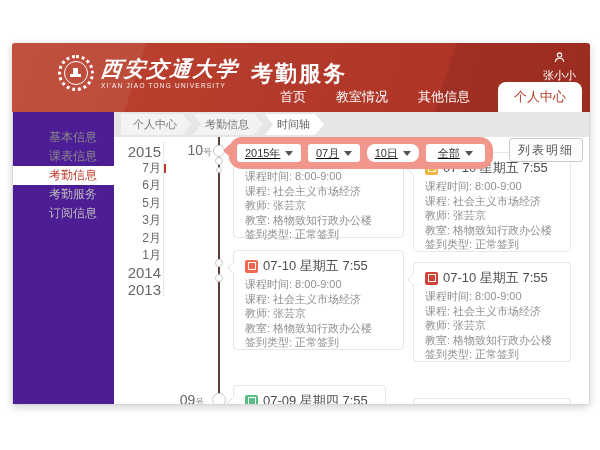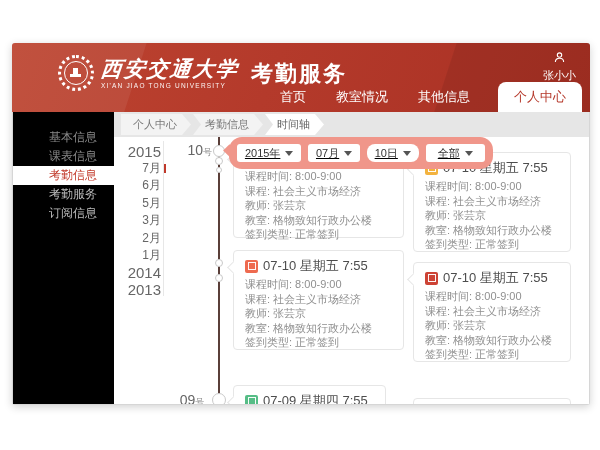--- a/index.html
+++ b/index.html
@@ -44,21 +44,21 @@
     padding:0 16px;border-radius:8px 8px 0 0;cursor:pointer;}
   
   .crumbbar{position:absolute;left:101px;top:69px;right:0;height:25px;background:#e6e6e6;
     display:flex;align-items:center;padding-left:7px;box-sizing:border-box;}
   .crumb{height:21px;line-height:21px;font-size:11px;color:#777;background:#f3f3f3;
     padding:0 14px 0 12px;margin-right:2px;
     clip-path:polygon(0 0,calc(100% - 9px) 0,100% 50%,calc(100% - 9px) 100%,0 100%,8px 50%);}
   .crumb.first{clip-path:polygon(0 0,calc(100% - 9px) 0,100% 50%,calc(100% - 9px) 100%,0 100%);}
   .crumb.active{background:#fff;color:#666;}
   
-  .sidebar{position:absolute;left:0;top:69px;width:101px;bottom:0;background:#000000;}
+  .sidebar{position:absolute;left:0;top:69px;width:101px;bottom:0;background:#4c1d95;}
   .side-item{height:19px;line-height:19px;font-size:12px;padding-left:36px;cursor:pointer;}
   .side-item.dim1{color:#8a8a8a;}
   .side-item.dim2{color:#bdbdbd;}
   .side-item.active{background:#fff;color:#c23a2b;}
   .side-list{margin-top:16px;}
   
   .main{position:absolute;left:101px;top:94px;right:0;bottom:0;background:#fff;overflow:hidden;}
   .years{position:absolute;left:0;top:6px;width:47px;text-align:right;color:#666;}
   .yr{font-size:15px;line-height:17px;}
   .mo{font-size:12px;line-height:17.4px;}
@@ -196,20 +196,21 @@
       <div class="fsel w3">
         <span>10日</span>
         <span class="caret"></span>
       </div>
       <div class="fsel w4">
         <span>全部</span>
         <span class="caret"></span>
       </div>
     </div>
 
+    <div class="detail-btn">列表明细</div>
 
     <div class="card c1">
       <div class="card-arrow"></div>
       <div class="card-head">
         <span class="stamp" style="background: rgb(239, 138, 60);"></span>
         <span class="card-title">07-10 星期五 7:55</span>
       </div>
       <div class="card-field">课程时间: 8:00-9:00</div>
       <div class="card-field">课程: 社会主义市场经济</div>
       <div class="card-field">教师: 张芸京</div>

